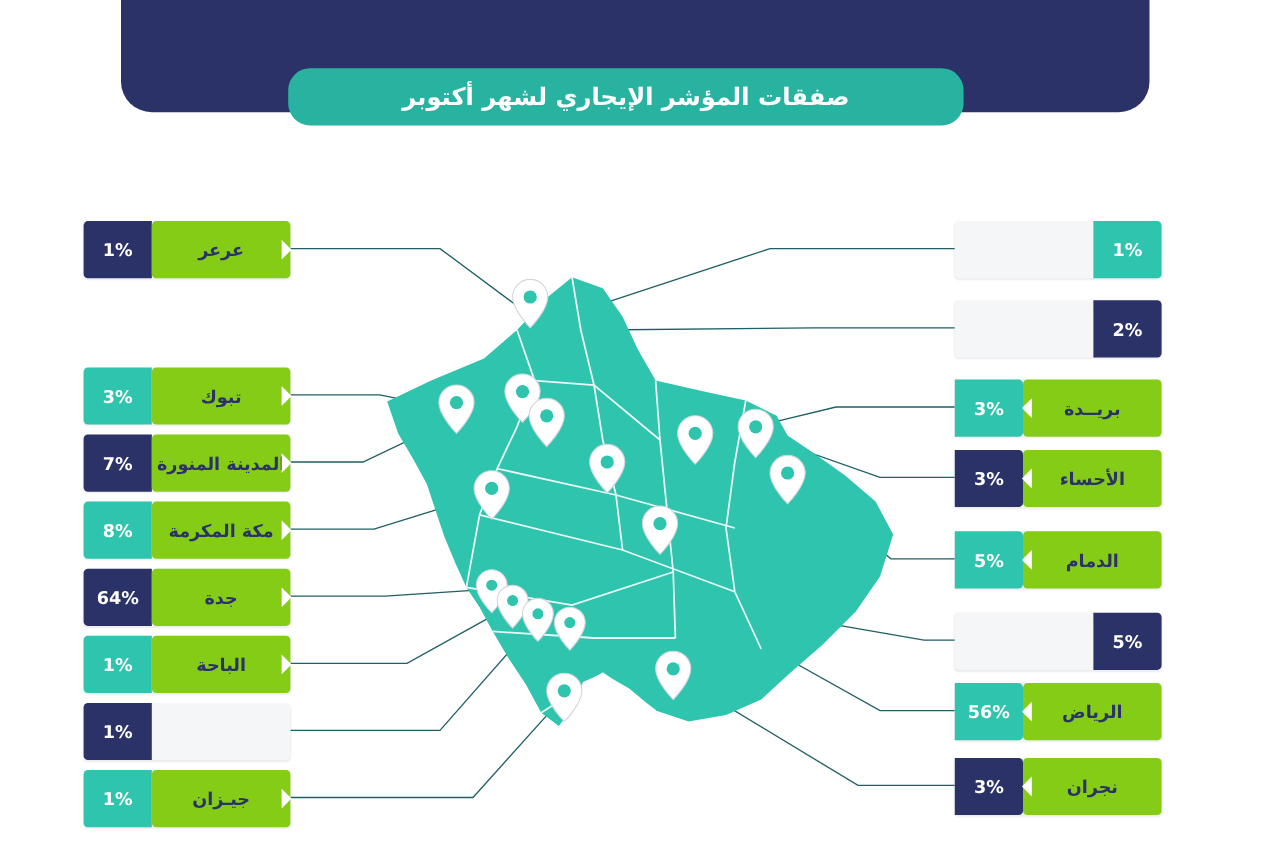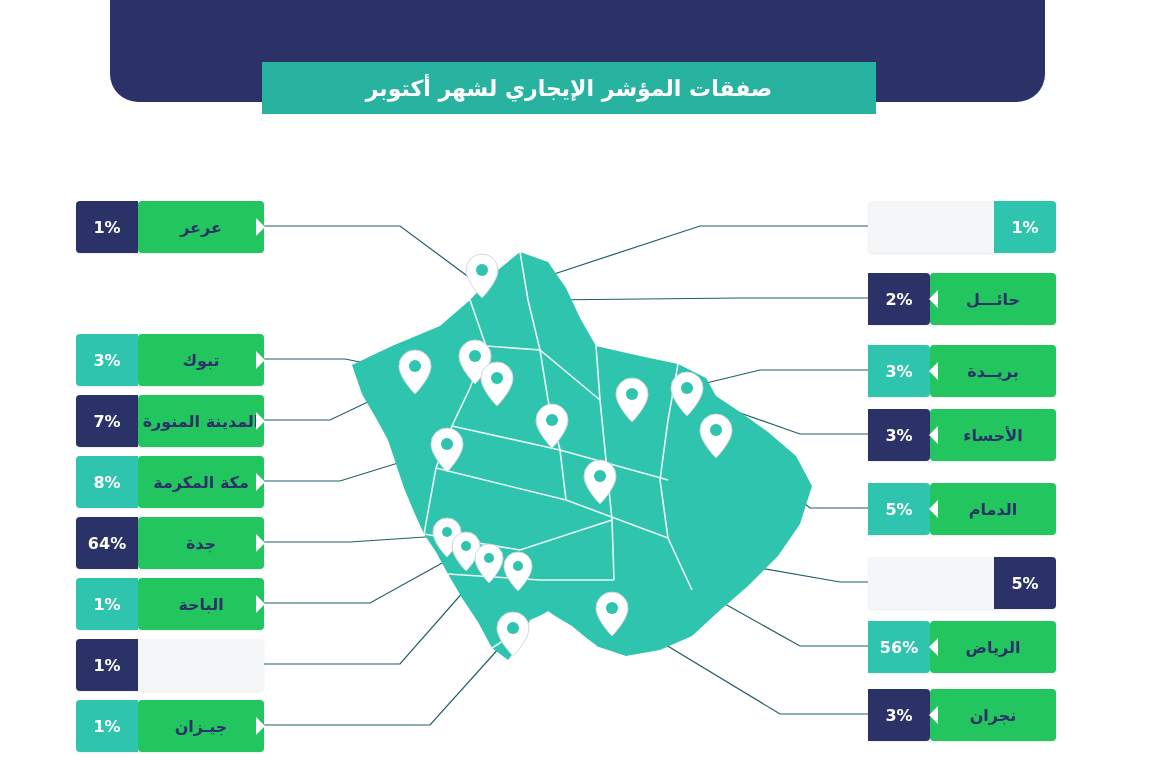--- a/index.html
+++ b/index.html
@@ -23,21 +23,21 @@
     left: 110px; top: -60px;
     width: 935px; height: 162px;
     background: #2b3268;
     border-radius: 0 0 28px 28px;
   }
   .title-pill {
     position: absolute;
     left: 262px; top: 62px;
     width: 614px; height: 52px;
     background: #27b3a0;
-    border-radius: 0;
+    border-radius: 20px;
     display: flex; align-items: center; justify-content: center;
   }
   .title-pill span {
     color: #ffffff;
     font-size: 22px;
     font-weight: bold;
     letter-spacing: 0px;
   }
 
   
@@ -60,21 +60,21 @@
     border-radius: 4px;
   }
   .row .pct.teal { background: #2ec4ad; }
   .row .pct.navy { background: #2b3268; }
   .row .name {
     flex: 1;
     display: flex; align-items: center; justify-content: center;
     color: #2b3268;
     font-size: 16px;
     font-weight: bold;
-    background: #22c55e;
+    background: #84cc16;
     border-radius: 4px;
     position: relative;
   }
   
   .col-left .row { left: 76px; width: 188px; flex-direction: row-reverse; }
   .col-left .row .pct { border-radius: 4px 0 0 4px; }
   
   .col-right .row { left: 868px; width: 188px; flex-direction: row; }
   .col-right .row .pct { border-radius: 0 4px 4px 0; }
 
@@ -265,21 +265,20 @@
       <div class="pct teal">1%</div>
       <div class="name">جيـزان<i class="notch"></i></div>
     </div>
   </div>
 
   <div class="col-right">
     <div class="row" style="top:201px">
       <div class="pct teal">1%</div>
     </div>
     <div class="row" style="top:273px">
-      <div class="name">حائـــل<i class="notch"></i></div>
       <div class="pct navy">2%</div>
     </div>
     <div class="row" style="top:345px">
       <div class="name">بريــدة<i class="notch"></i></div>
       <div class="pct teal">3%</div>
     </div>
     <div class="row" style="top:409px">
       <div class="name">الأحساء<i class="notch"></i></div>
       <div class="pct navy">3%</div>
     </div>

